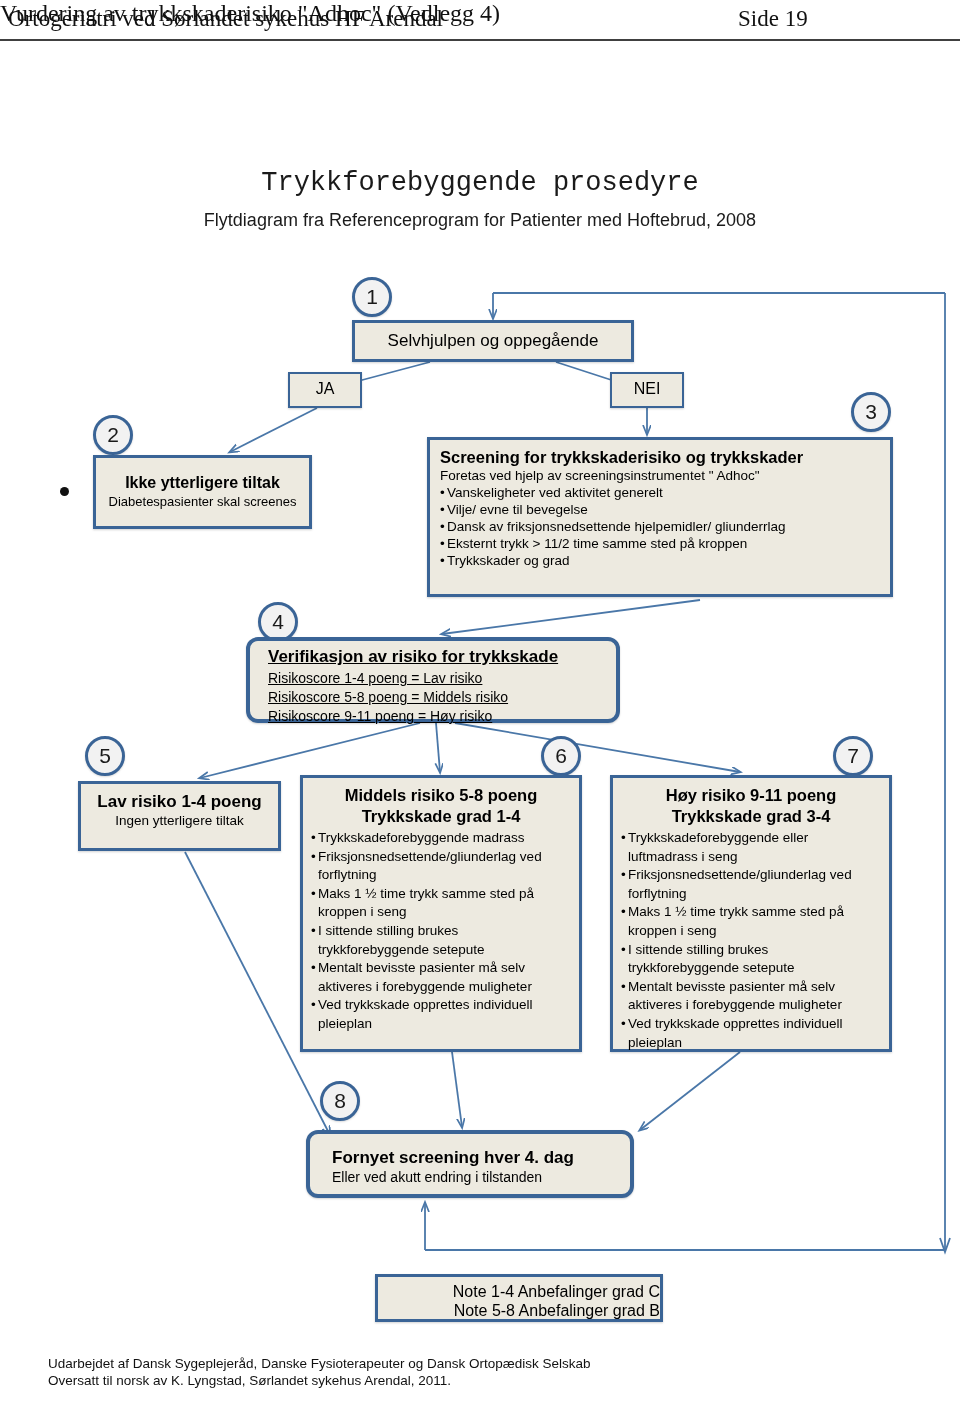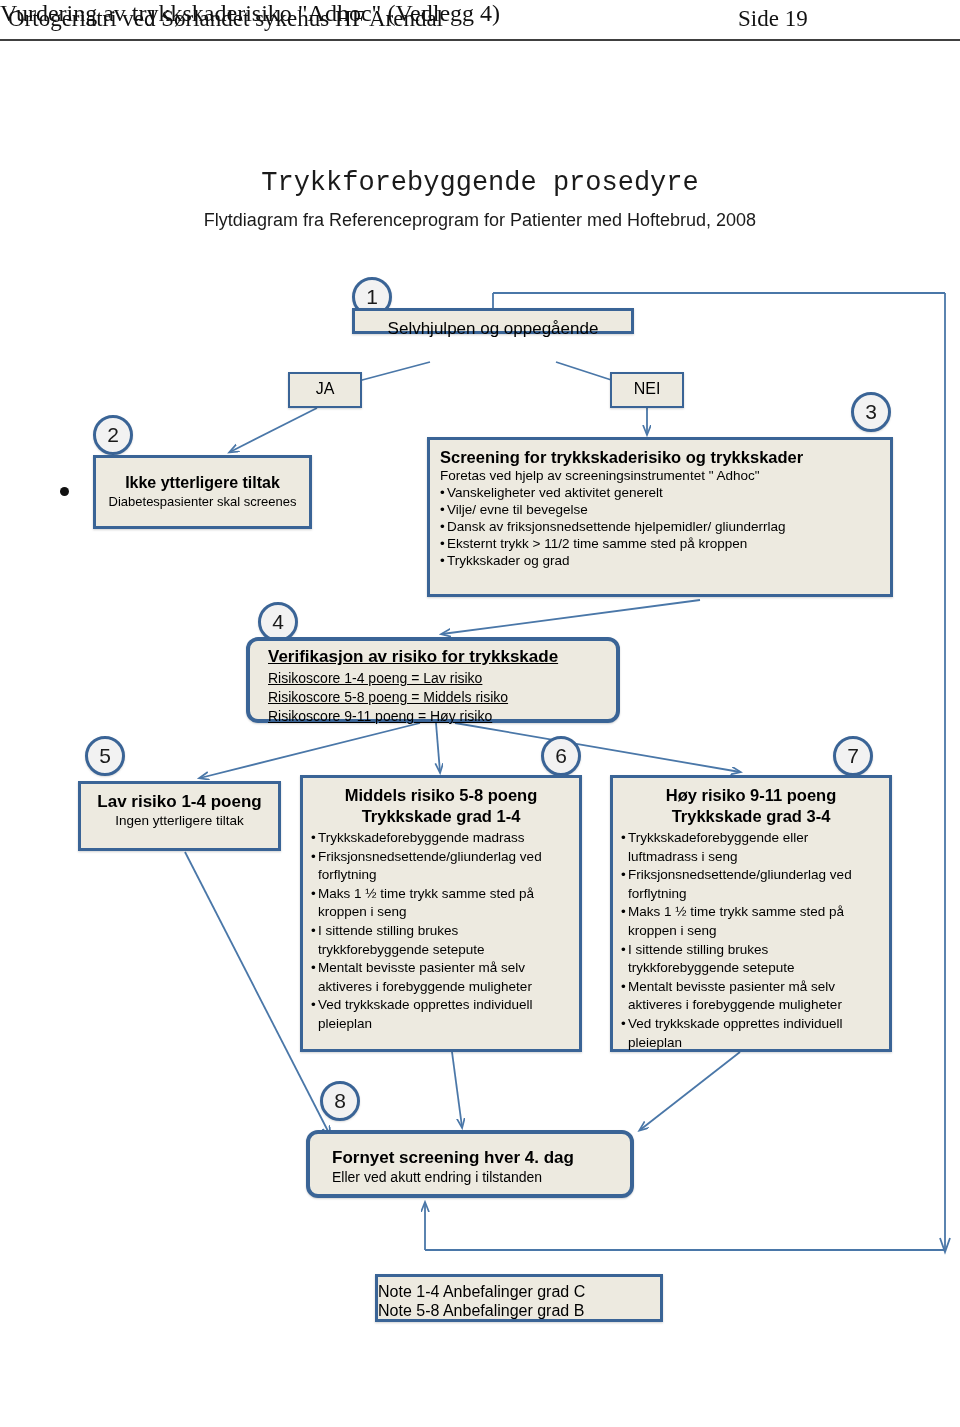--- a/index.html
+++ b/index.html
@@ -41,21 +41,21 @@
     display:flex;align-items:center;justify-content:center;
     font-size:21px;color:#1a1a1a;box-sizing:border-box;
     box-shadow:0 1px 2px rgba(0,0,0,.15);
   }
 
   .dot{position:absolute;width:9px;height:9px;border-radius:50%;background:#111;}
 
   svg.conn{position:absolute;left:0;top:0;width:960px;height:1427px;pointer-events:none;}
 
   
-  #box1{left:352px;top:308px;width:282px;height:26px;}
+  #box1{left:352px;top:320px;width:282px;height:42px;}
   #box1 .t{text-align:center;font-size:17px;line-height:36px;}
 
   #boxja{left:288px;top:372px;width:74px;height:36px;}
   #boxja .t{text-align:center;font-size:16px;line-height:30px;}
   #boxnei{left:610px;top:372px;width:74px;height:36px;}
   #boxnei .t{text-align:center;font-size:16px;line-height:30px;}
 
   #box2{left:93px;top:455px;width:219px;height:74px;padding-top:16px;}
   #box2 .ttl{text-align:center;font-size:16px;}
   #box2 .sub{text-align:center;font-size:13px;margin-top:2px;}
@@ -79,21 +79,21 @@
 
   #box7{left:610px;top:775px;width:282px;height:277px;padding:7px 8px 0 8px;}
   #box7 .ttl{text-align:center;font-size:16.5px;line-height:21px;}
   #box7 .bullets{font-size:13.5px;line-height:18.6px;margin-top:2px;}
 
   #box8{left:306px;top:1130px;width:328px;height:68px;padding:14px 0 0 22px;}
   #box8 .ttl{font-size:17px;}
   #box8 .sub{font-size:14px;margin-top:1px;}
 
   #boxnote{left:375px;top:1274px;width:288px;height:48px;padding-top:5px;}
-  #boxnote .lines{text-align:left;font-size:16px;line-height:19px;}
+  #boxnote .lines{text-align:right;font-size:16px;line-height:19px;}
 
   
   #n1{left:352px;top:277px;}
   #n2{left:93px;top:415px;}
   #n3{left:851px;top:392px;}
   #n4{left:258px;top:602px;}
   #n5{left:85px;top:736px;}
   #n6{left:541px;top:736px;}
   #n7{left:833px;top:736px;}
   #n8{left:320px;top:1081px;}
@@ -245,16 +245,20 @@
     <div class="sub">Eller ved akutt endring i tilstanden</div>
   </div>
 
   <div class="box" id="boxnote">
     <div class="lines">
       <div>Note 1-4 Anbefalinger grad C</div>
       <div>Note 5-8 Anbefalinger grad B</div>
     </div>
   </div>
 
+  <div id="src">
+    <div>Udarbejdet af Dansk Sygeplejeråd, Danske Fysioterapeuter og Dansk  Ortopædisk Selskab</div>
+    <div>Oversatt til norsk av K. Lyngstad, Sørlandet sykehus Arendal, 2011.</div>
+  </div>
 
   <div id="bottom-serif">Vurdering av trykkskaderisiko "Adhoc" (Vedlegg 4)</div>
 
 </div>
 
 </body></html>

